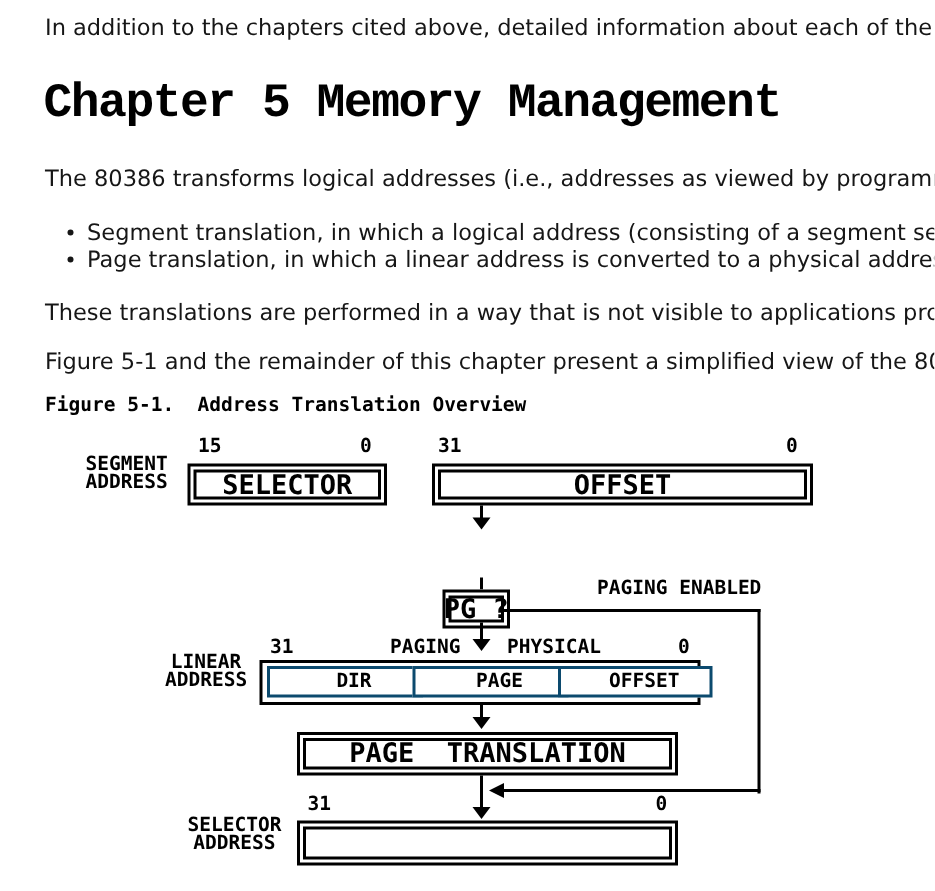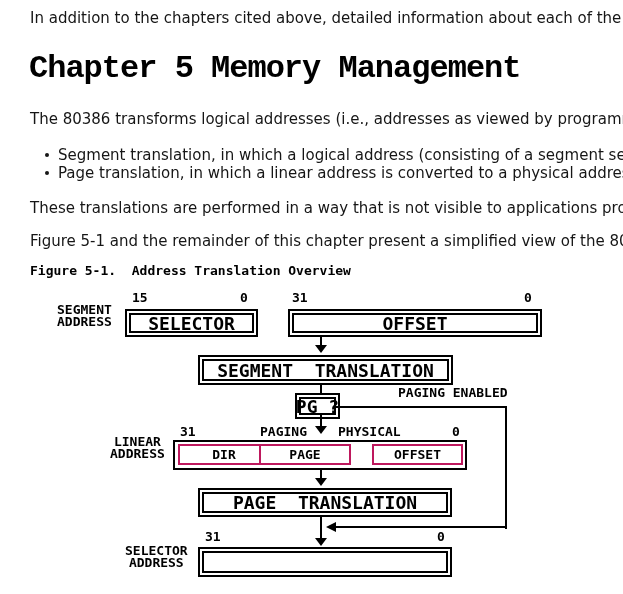--- a/index.html
+++ b/index.html
@@ -29,24 +29,24 @@
   }
   
   .dbox { position:absolute; border:2px solid #000; background:#fff; }
   .dbox-in {
     position:absolute; left:2px; right:2px; top:2px; bottom:2px;
     border:2px solid #000; display:flex; align-items:center; justify-content:center;
     font-family:"DejaVu Sans Mono", monospace; font-weight:bold; font-size:18px;
     white-space:pre; color:#000; overflow:visible;
   }
   
-  .sbox { position:absolute; border:2px solid #be185d; background:#fff;
+  .sbox { position:absolute; border:2px solid #0c4a6e; background:#fff;
     display:flex; align-items:center; justify-content:center;
     font-family:"DejaVu Sans Mono", monospace; font-weight:bold; font-size:13px;
-    white-space:pre; color:#000; }
+    white-space:pre; color:#000;padding-left:12px; }
   .vline { position:absolute; width:2px; background:#000; }
   .hline { position:absolute; height:2px; background:#000; }
   .ahead-down { position:absolute; width:0; height:0;
     border-left:6px solid transparent; border-right:6px solid transparent;
     border-top:8px solid #000; }
   .ahead-left { position:absolute; width:0; height:0;
     border-top:5px solid transparent; border-bottom:5px solid transparent;
     border-right:10px solid #000; }
 </style>
 </head>
@@ -76,23 +76,20 @@
   <div class="dbox" style="left:125px; top:309px; width:129px; height:24px">
     <div class="dbox-in">SELECTOR</div>
   </div>
   <div class="dbox" style="left:288px; top:309px; width:250px; height:24px">
     <div class="dbox-in">OFFSET</div>
   </div>
 
   <div class="vline" style="left:320px; top:337px; height:9px"></div>
   <div class="ahead-down" style="left:315px; top:345px"></div>
 
-  <div class="dbox" style="left:198px; top:355px; width:251px; height:26px">
-    <div class="dbox-in">SEGMENT  TRANSLATION</div>
-  </div>
 
   <div class="vline" style="left:320px; top:385px; height:8px"></div>
 
   <div class="dbox" style="left:295px; top:393px; width:41px; height:22px">
     <div class="dbox-in">PG ?</div>
   </div>
 
   <div class="mono" style="left:398px; top:387px">PAGING ENABLED</div>
   <div class="hline" style="left:336px; top:406px; width:171px"></div>
   <div class="vline" style="left:505px; top:406px; height:123px"></div>
@@ -101,21 +98,21 @@
   <div class="ahead-down" style="left:315px; top:426px"></div>
   <div class="mono" style="left:260px; top:426px">PAGING</div>
   <div class="mono" style="left:338px; top:426px">PHYSICAL</div>
 
   <div class="mono" style="left:180px; top:426px">31</div>
   <div class="mono" style="left:452px; top:426px">0</div>
   <div class="mono" style="left:110px; top:436px"><div>LINEAR</div><div>ADDRESS</div></div>
 
   <div class="dbox" style="left:173px; top:440px; width:290px; height:26px">
     <div class="sbox" style="left:3px;  top:2px; width:88px; height:17px">DIR</div>
-    <div class="sbox" style="left:84px; top:2px; width:88px; height:17px">PAGE</div>
+    <div class="sbox" style="left:100px; top:2px; width:88px; height:17px">PAGE</div>
     <div class="sbox" style="left:197px; top:2px; width:87px; height:17px">OFFSET</div>
   </div>
 
   <div class="vline" style="left:320px; top:470px; height:8px"></div>
   <div class="ahead-down" style="left:315px; top:478px"></div>
 
   <div class="dbox" style="left:198px; top:488px; width:250px; height:25px">
     <div class="dbox-in">PAGE  TRANSLATION</div>
   </div>
 

